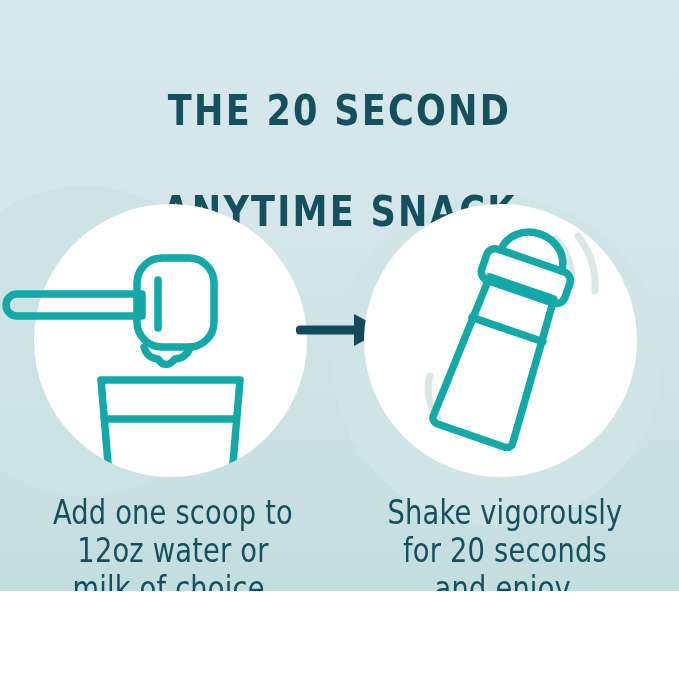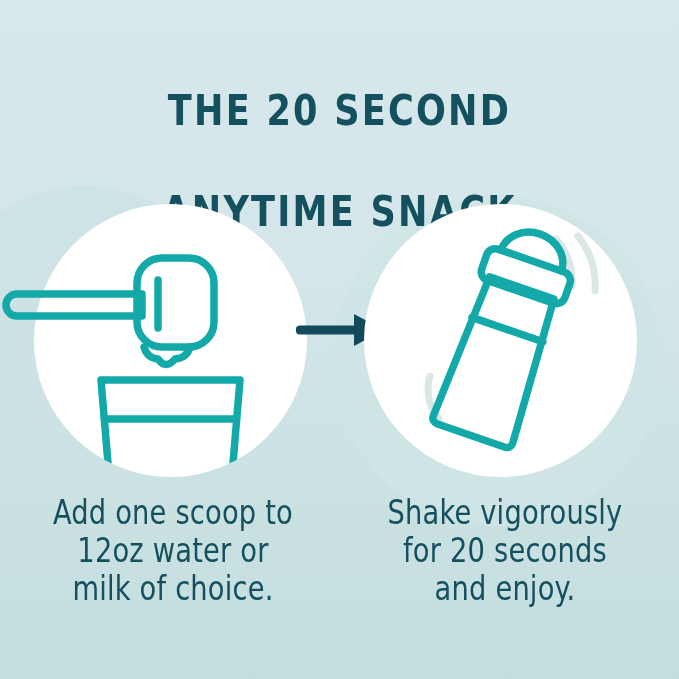--- a/index.html
+++ b/index.html
@@ -4,21 +4,21 @@
 <title>The 20 Second Anytime Snack</title>
 <style>
   html, body {
     margin: 0;
     padding: 0;
     background: #ffffff;
   }
   #infographic {
     position: relative;
     width: 679px;
-    height: 679px;
+    height: 591px;
     overflow: hidden;
     background: #d5e7ec;
     font-family: "Liberation Sans", "DejaVu Sans", sans-serif;
     -webkit-font-smoothing: antialiased;
   }
 
   
   .bg-base {
     position: absolute;
     inset: 0;

